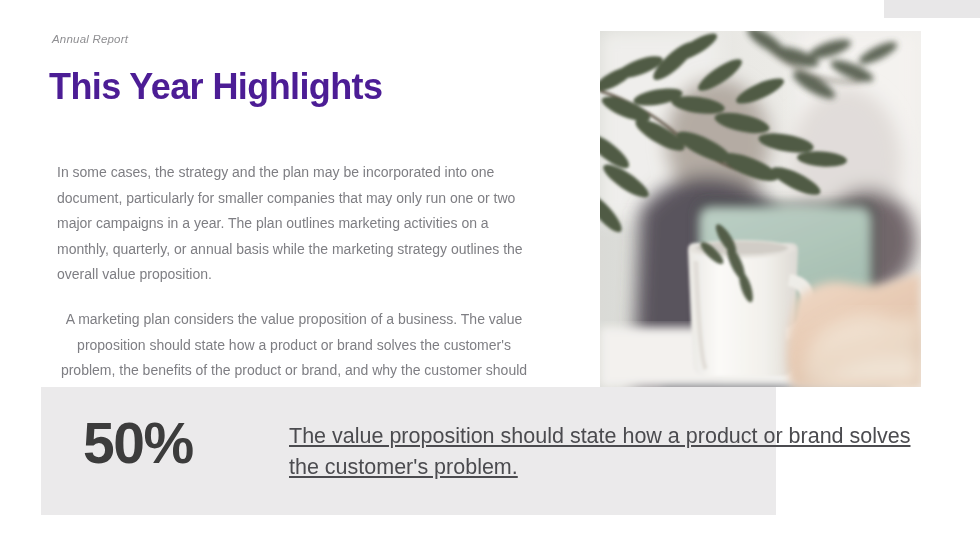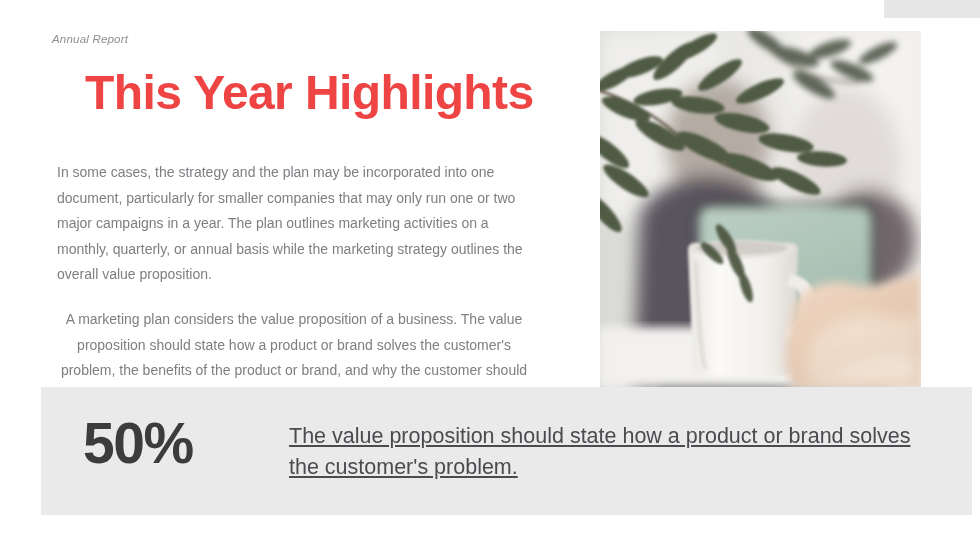--- a/index.html
+++ b/index.html
@@ -44,27 +44,26 @@
     color: #8f8f92;
     letter-spacing: .2px;
     white-space: nowrap;
   }
 
   
   .title {
     position: absolute;
     left: 45px;
     top: 67px;
-    font-size: 48px;
+    font-size: 36px;
     font-weight: bold;
-    color: #ef4444;
+    color: #4c1d95;
     letter-spacing: -0.6px;
     white-space: nowrap;
     line-height: 1.1;
-    margin-left: 36px;
   }
 
   
   .body-col {
     position: absolute;
     left: 53px;
     top: 160px;
     width: 474px;
   }
   .body-col p {
@@ -86,21 +85,21 @@
     overflow: hidden;
     background: #cfd4cd;
   }
   .photo svg { display: block; }
 
   
   .banner {
     position: absolute;
     left: 37px;
     top: 387px;
-    width: 931px;
+    width: 735px;
     height: 128px;
     background: #ebeaeb;
   }
   .stat {
     position: absolute;
     left: 42px;
     top: 28px;
     font-size: 57px;
     font-weight: bold;
     color: #3c3c3c;

